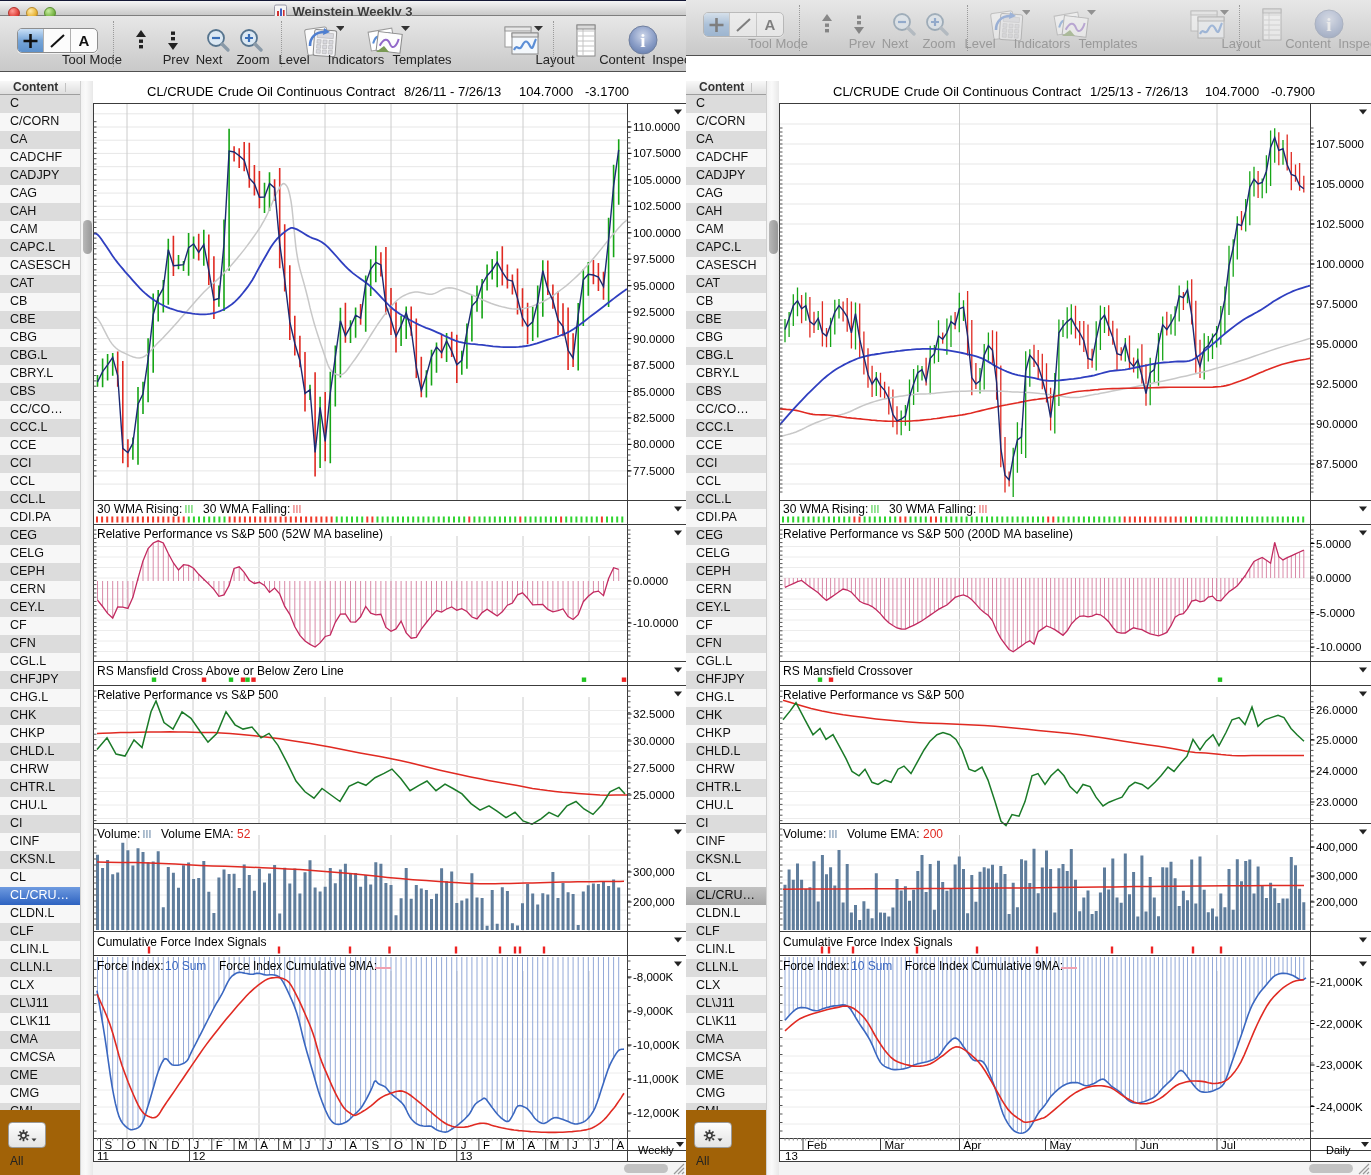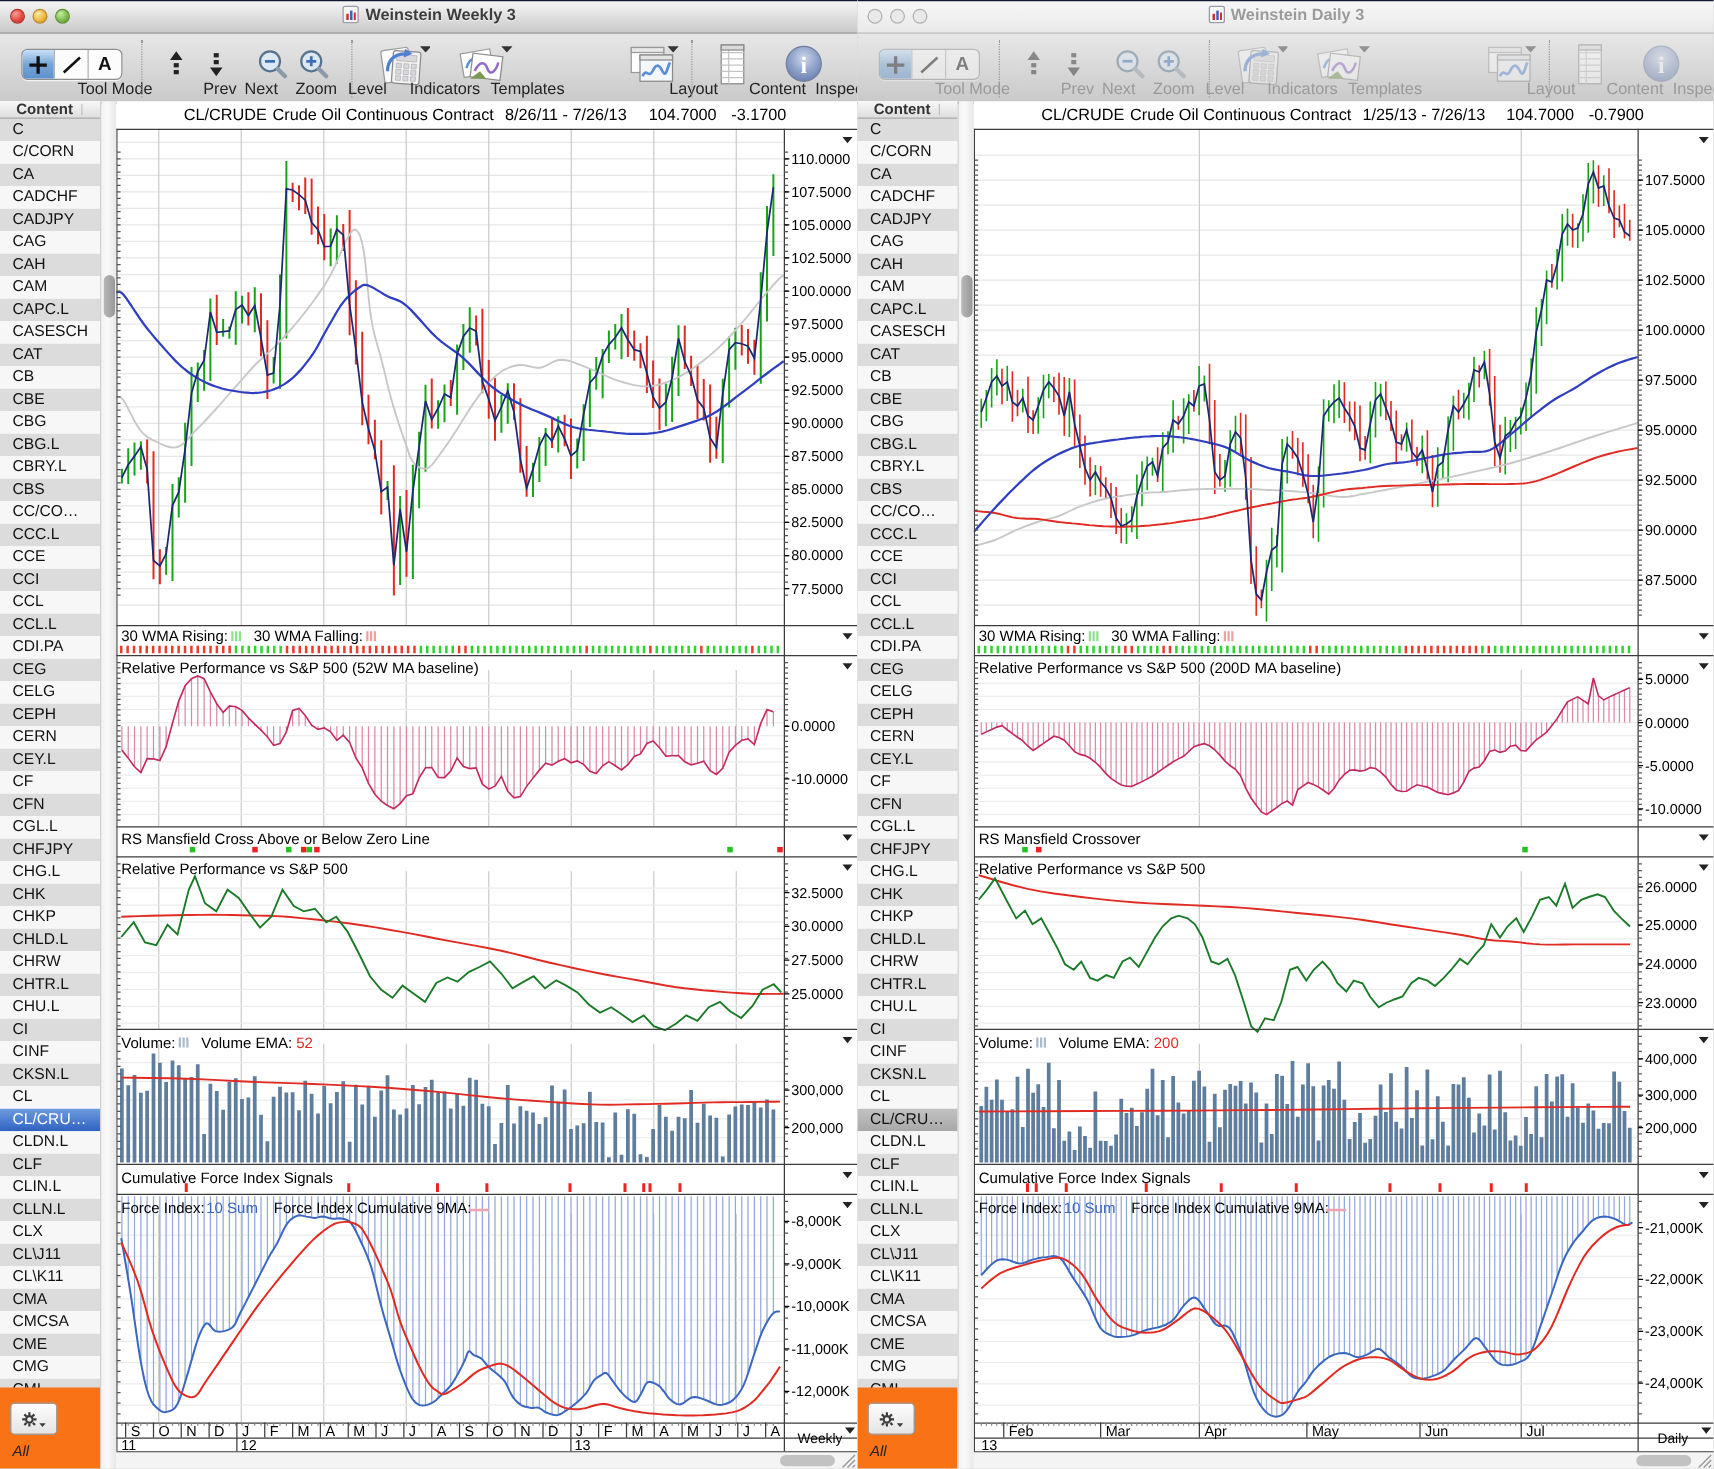--- a/index.html
+++ b/index.html
@@ -1,17 +1,17 @@
 <!DOCTYPE html>
 <html><head><meta charset="utf-8"><style>
 * {margin:0;padding:0;box-sizing:border-box;}
 html,body {width:1371px;height:1175px;overflow:hidden;background:#555;font-family:"Liberation Sans",sans-serif;}
 .window {position:absolute;top:0;height:1175px;background:#fff;overflow:hidden;}
 
-.titlebar {position:relative;height:27px;border-top:1px solid #131734;border-bottom:1px solid #7e7e7e;background:linear-gradient(#f5f5f5,#c9c9c9);}
+.titlebar {position:relative;height:16px;border-top:1px solid #131734;border-bottom:1px solid #7e7e7e;background:linear-gradient(#f5f5f5,#c9c9c9);}
 .titlebar.in {background:linear-gradient(#f7f7f7,#e9e9e9);border-bottom:1px solid #ababab;}
 .tl {position:absolute;top:5.5px;width:12px;height:12px;border-radius:50%;border:1px solid;}
 .tl.in {background:#e9e9e9;border-color:#b0b0b0;}
 .wtitle {text-align:center;font-size:13px;line-height:21px;color:#3c3c3c;font-weight:700;text-shadow:0 1px 0 rgba(255,255,255,.6);}
 .wtitle.in {color:#9a9a9a;}
 .toolbar {position:relative;height:56px;background:linear-gradient(#e7e7e7,#c9c9c9);border-bottom:1px solid #505050;}
 .toolbar.dim .ticon, .toolbar.dim .seg {opacity:.45;}
 .toolbar.dim .tlab {color:#9a9a9a;}
 .seg {position:absolute;left:17px;top:12px;width:81px;height:25px;background:#fcfcfc;border:1px solid #8e8e8e;border-radius:5px;display:flex;overflow:hidden;box-shadow:0 1px 0 rgba(255,255,255,.7);}
 .segc {width:27px;height:23px;border-right:1px solid #b0b0b0;display:flex;align-items:center;justify-content:center;}
@@ -23,21 +23,21 @@
 .ticon {position:absolute;}
 .body {position:absolute;top:81px;left:0;right:0;bottom:0;}
 .sbar {position:absolute;left:0;top:0;width:80px;bottom:0;background:#fff;}
 .sbhead {height:14px;background:linear-gradient(#f8f8f8,#dedede);border-bottom:1px solid #9e9e9e;font-size:12px;font-weight:700;color:#333;padding-left:13px;line-height:13px;position:relative;}
 .sbdiv {position:absolute;right:14px;top:2px;bottom:2px;border-left:1px solid #c2c2c2;}
 .row {height:18px;font-size:12.5px;color:#111;padding-left:10px;line-height:17px;white-space:nowrap;}
 .row.even {background:#dcdcdc;}
 .row.odd {background:#f7f7f7;}
 .row.sel {background:linear-gradient(#6f9be0,#2d62c0);color:#fff;}
 .row.selin {background:linear-gradient(#c2c2c2,#a8a8a8);color:#111;}
-.sbfoot {position:absolute;left:0;right:0;bottom:0;top:1029px;background:#f97316;font-style:italic;}
+.sbfoot {position:absolute;left:0;right:0;bottom:0;top:1029px;background:#a16207;}
 .gearbtn {position:absolute;left:8px;top:12px;width:38px;height:26px;background:linear-gradient(#fdfdfd,#e4e4e4);border:1px solid #9a9a9a;border-radius:4px;display:flex;align-items:center;justify-content:center;}
 .alllab {position:absolute;left:10px;top:44px;font-size:12px;color:#222;}
 .sscroll {position:absolute;left:80px;top:0;width:13px;bottom:0;background:linear-gradient(90deg,#f2f2f2,#fafafa 40%,#e8e8e8);border-left:1px solid #d0d0d0;}
 .sthumb {position:absolute;left:2px;width:9px;height:34px;border-radius:5px;background:linear-gradient(90deg,#b8b8b8,#989898);}
 .chart {position:absolute;top:-1px;}
 .footer {position:absolute;left:93px;right:0;top:1081px;height:13px;background:#f4f4f4;}
 .hthumb {position:absolute;right:18px;top:2px;width:44px;height:9px;border-radius:5px;background:#c2c2c2;}
 .grip {position:absolute;right:1px;top:0;}
 </style></head>
 <body>
@@ -400,31 +400,20 @@
       </svg>
   <div class="footer">
         <div class="hthumb"></div>
         <svg class="grip" width="13" height="13">
           <path d="M12 2L2 12M12 6L6 12M12 10L10 12" stroke="#9a9a9a" stroke-width="1.2"></path>
         </svg>
       </div>
 </div>
 </div>
 <div class="window inact" style="left:686px;width:685px">
-<div class="titlebar in">
-      <span class="tl in" style="left:8px"></span>
-      <span class="tl in" style="left:26px"></span>
-      <span class="tl in" style="left:44px"></span>
-      <div class="wtitle in"><svg width="15" height="15" style="vertical-align:-3px;margin-right:4px">
-          <rect x="1.5" y="1" width="12" height="13" rx="1.5" fill="#f6f6f6" stroke="#9a9aa8"></rect>
-          <rect x="4" y="7" width="2" height="5" fill="#d03030"></rect>
-          <rect x="7" y="4.5" width="2" height="7.5" fill="#4060c0"></rect>
-          <rect x="10" y="6" width="1.6" height="6" fill="#d03030"></rect>
-        </svg>Weinstein Daily 3</div>
-    </div>
 
   <div class="toolbar dim">
     <div class="seg">
       <div class="segc selseg">
           <svg width="25" height="24">
             <path d="M12.5 5v14M5.5 12h14" stroke="#111" stroke-width="2.6" fill="none"></path>
           </svg>
         </div>
       <div class="segc">
           <svg width="25" height="24">

